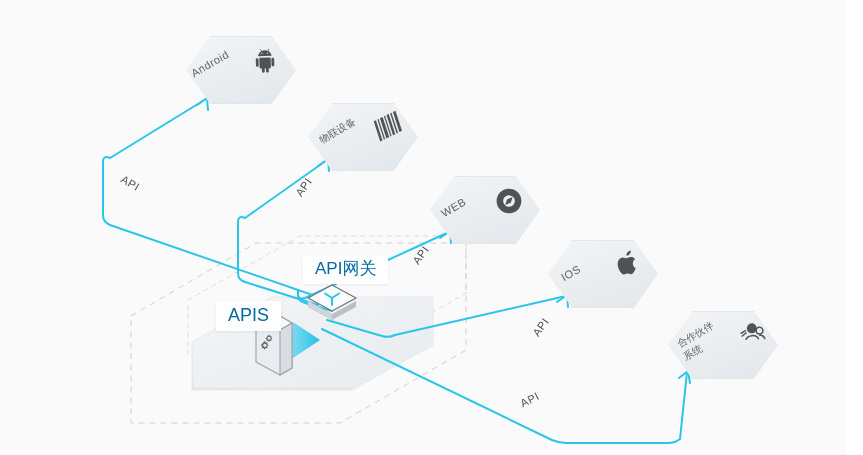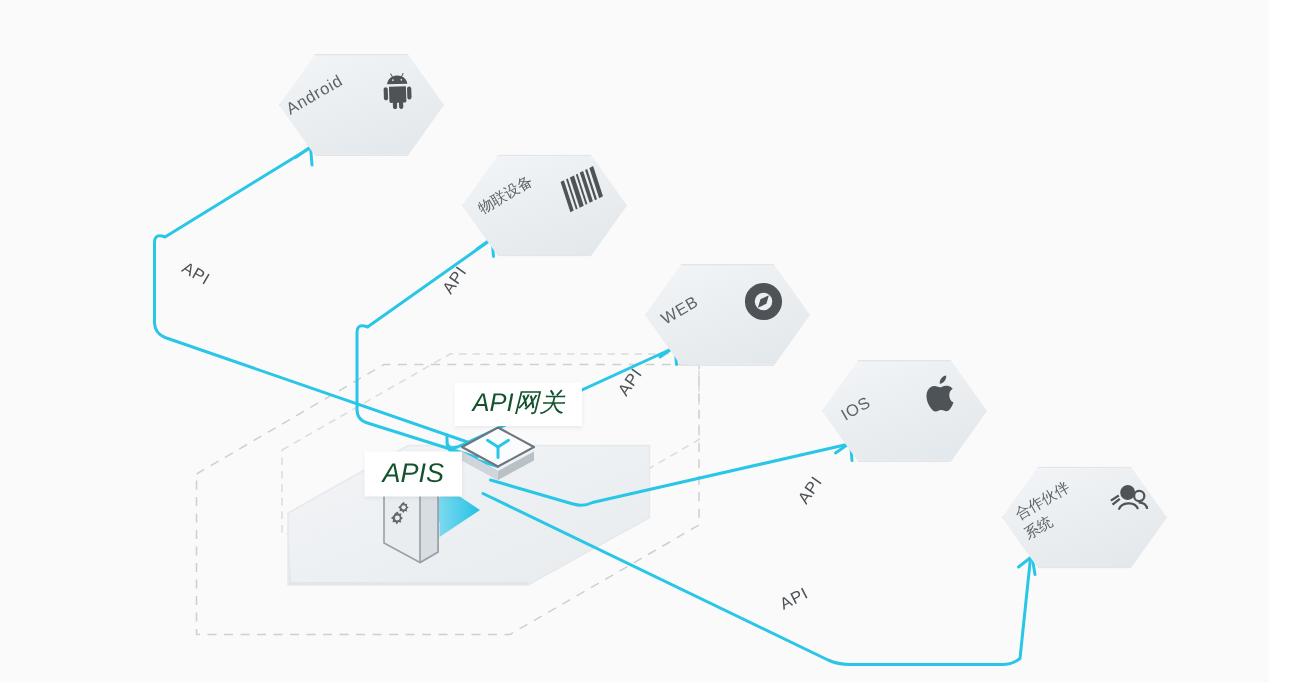--- a/index.html
+++ b/index.html
@@ -57,25 +57,24 @@
     color:#4e5358;
     transform:rotate(-2deg);
   }
   .node .nicon svg { width:100%; height:100%; display:block; }
   
   .badge {
     position:absolute;
     background:#ffffff;
     padding:4px 12px 5px 12px;
     font-size:17px;
-    color:#14532d;
+    color:#0369a1;
     white-space:nowrap;
     box-shadow:0 1px 3px rgba(0,0,0,0.07);
     line-height:1.15;
-    font-style:italic;
   }
   
   .apilabel {
     position:absolute;
     font-size:11px;
     color:#4a5054;
     letter-spacing:0.6px;
     white-space:nowrap;
     transform-origin:left center;
   }
@@ -250,21 +249,21 @@
       <g fill="#636b72" transform="translate(9,19) scale(0.82)">
         <path d="M10.8 4.2 l1.9 -1.1 0.6 1.7 1.9 -0.2 -0.3 2.0 1.5 1.1 -1.6 1.3 0.4 1.9 -2.0 -0.3 -1.2 1.6 -1.1 -1.7 -1.9 0.2 0.3 -2.0 -1.5 -1.1 1.6 -1.3 z"></path>
         <circle cx="12.3" cy="7.6" r="1.7" fill="#e9edf0"></circle>
         <path d="M5.4 12.2 l2.2 -1.2 0.7 1.9 2.2 -0.2 -0.4 2.3 1.7 1.3 -1.8 1.5 0.4 2.2 -2.3 -0.4 -1.3 1.9 -1.3 -2.0 -2.2 0.3 0.4 -2.3 -1.7 -1.3 1.8 -1.5 z"></path>
         <circle cx="7.2" cy="16.2" r="2.0" fill="#e9edf0"></circle>
       </g>
     </svg>
   </div>
 
   <div class="badge" style="left:303px; top:255px;">API网关</div>
-  <div class="badge" style="left:243px; top:301px; font-size:18px;">APIS</div>
+  <div class="badge" style="left:216px; top:301px; font-size:18px;">APIS</div>
 
   <div class="apilabel" style="left:122px; top:172px; transform:rotate(30deg);">API</div>
   <div class="apilabel" style="left:298px; top:189px; transform:rotate(-55deg);">API</div>
   <div class="apilabel" style="left:415px; top:257px; transform:rotate(-55deg);">API</div>
   <div class="apilabel" style="left:535px; top:329px; transform:rotate(-55deg);">API</div>
   <div class="apilabel" style="left:521px; top:398px; transform:rotate(-27deg);">API</div>
 
   <div id="right-strip"></div>
 </div>
 

